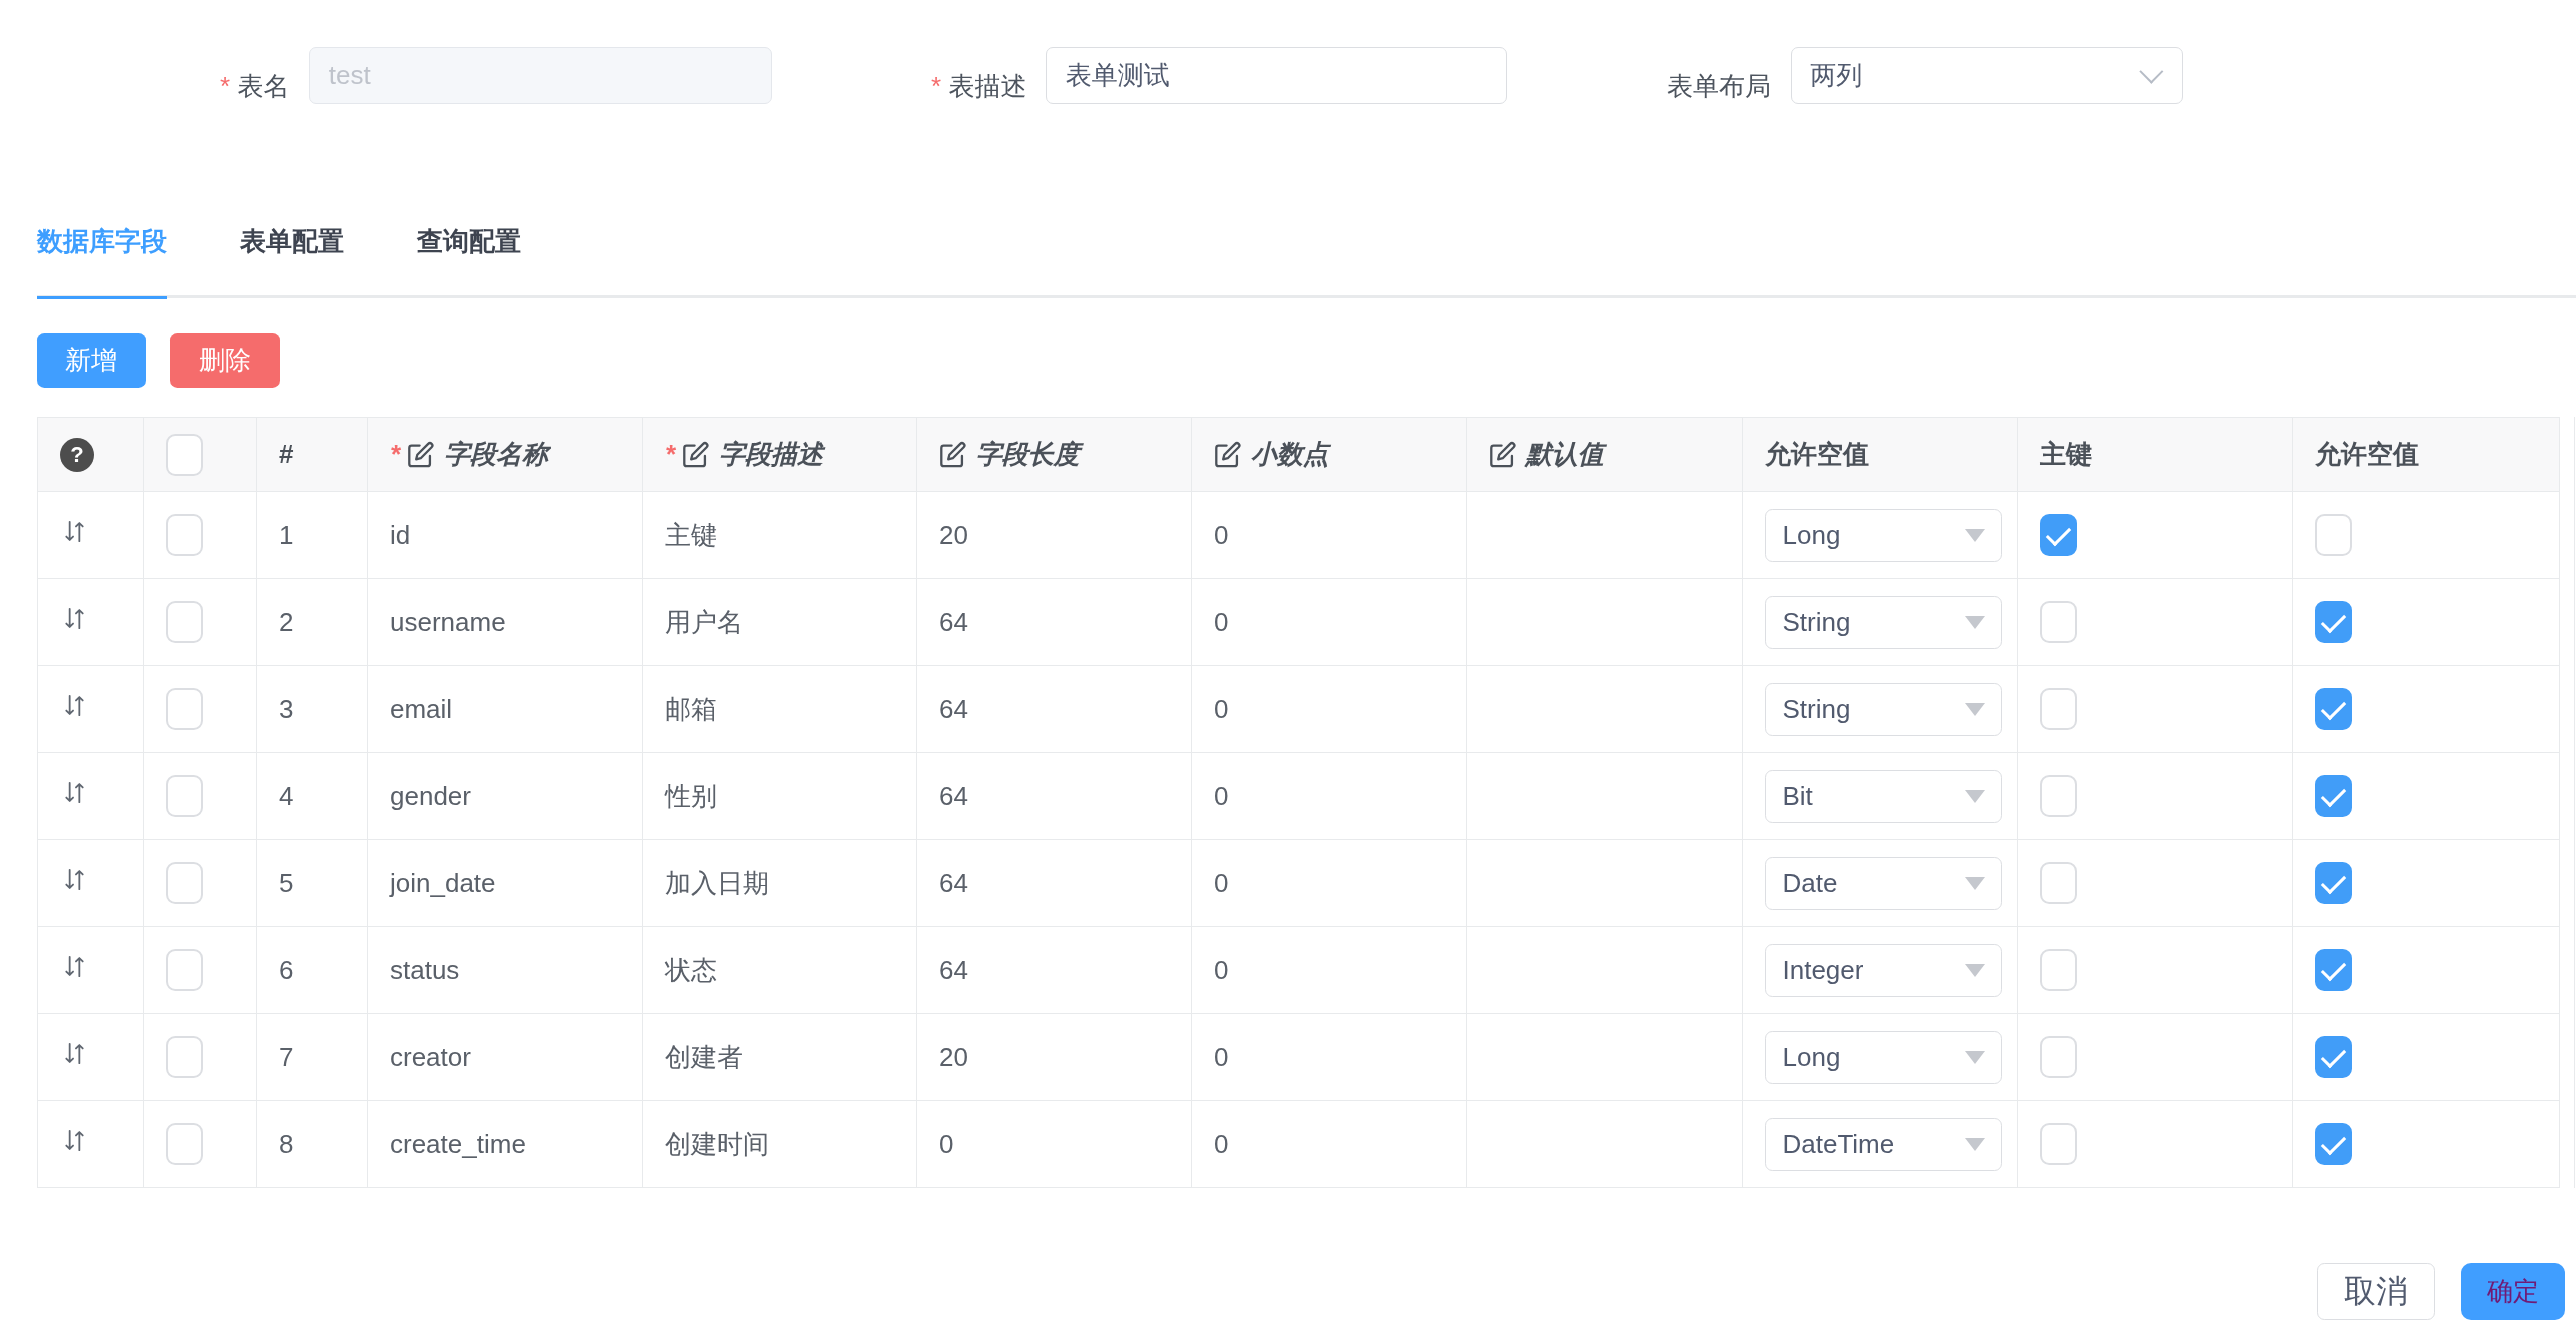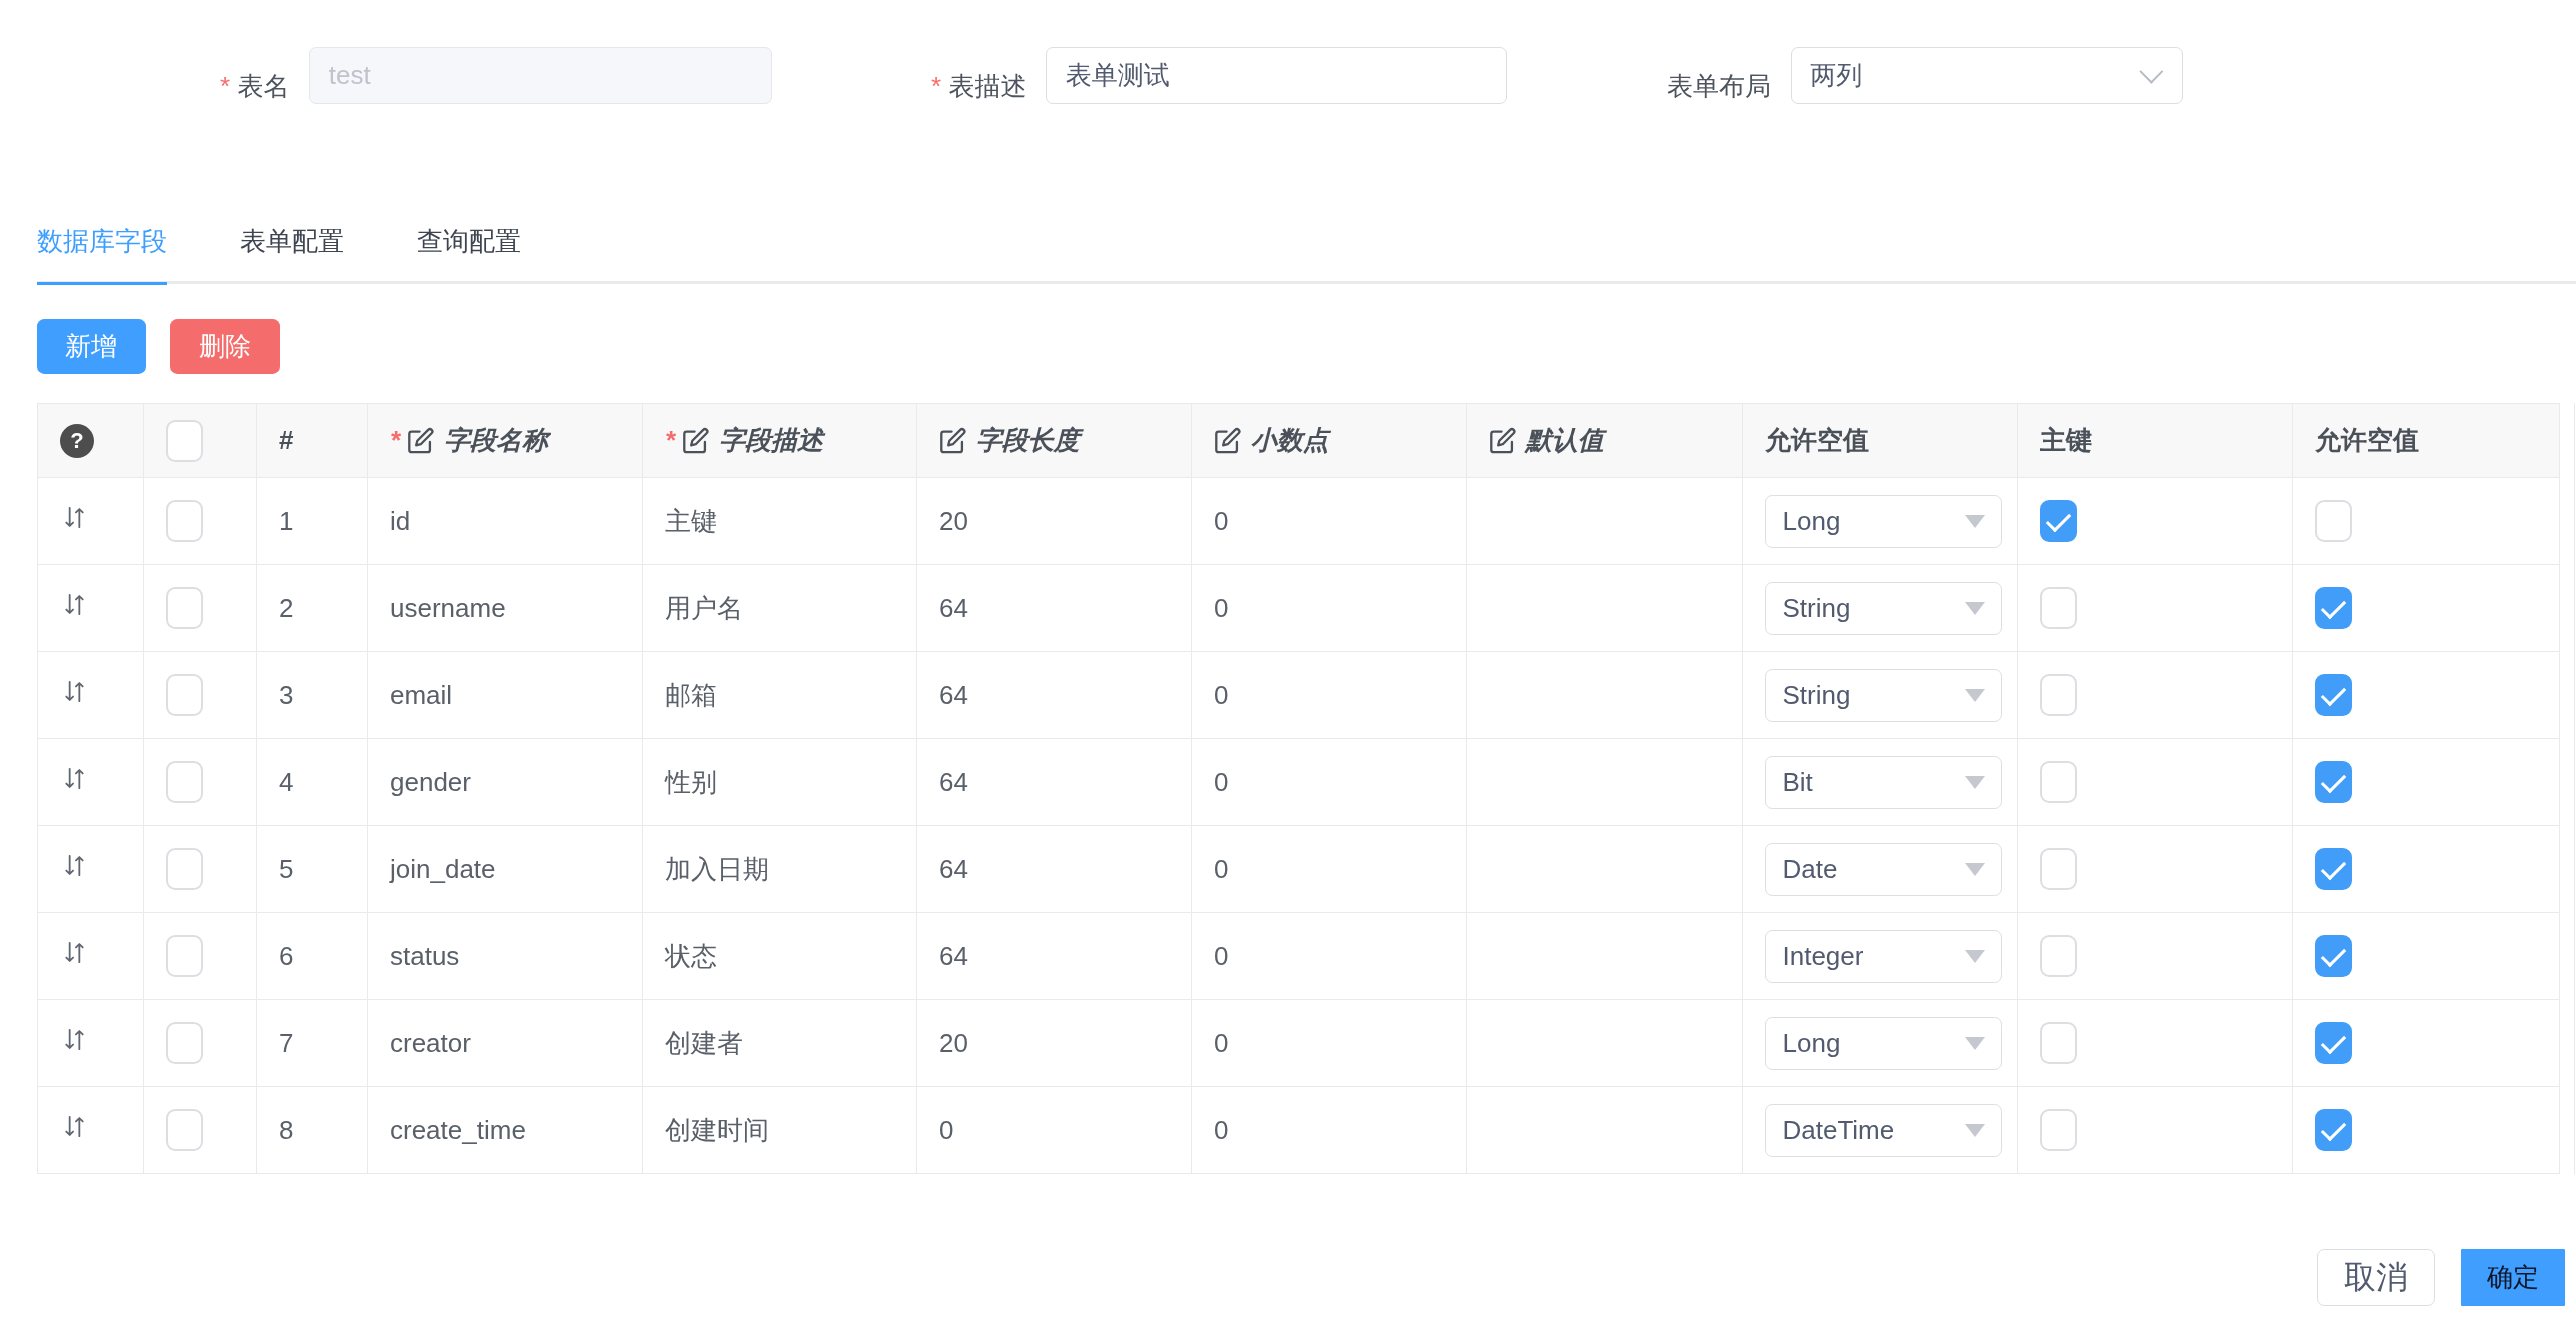--- a/index.html
+++ b/index.html
@@ -18,21 +18,21 @@
   .inp.disabled{background:#f5f7fa;border-color:#e4e7ec;color:#bfc3cb;}
   .sel-top{justify-content:space-between;padding-right:22px;}
   .chevron{width:14.7px;height:14.7px;border-right:2.8px solid #b6bcc6;border-bottom:2.8px solid #b6bcc6;
            transform:rotate(45deg) translate(-2.8px,-2.8px);}
   #fi-name{left:220px}   #fi-name .inp{width:463px}
   #fi-desc{left:931px}  #fi-desc .inp{width:461px}
   #fi-layout{left:1667px}#fi-layout .inp{width:392px}
   
   .tabs{margin-left:37px;padding-top:50px;border-bottom:3.7px solid #e8eaec;
         display:flex;gap:73px;}
-  .tab{padding-bottom:22px;color:#3e4450;cursor:pointer;}
+  .tab{padding-bottom:36px;color:#3e4450;cursor:pointer;font-weight:bold;}
   .tab.active{color:#3d9eff;border-bottom:3.7px solid #3d9eff;margin-bottom:-3.7px;}
   
   .toolbar{margin:35px 0 29px 37px;display:flex;gap:24px;}
   .btn{height:55px;padding:0 29px;border:none;border-radius:7.3px;color:#fff;
        font-size:26px;display:flex;align-items:center;font-family:inherit;}
   .btn-add{background:#409eff;padding-left:28px;}
   .btn-del{background:#f56c6c;}
   
   .table-wrap{margin-left:37px;width:2537px;border-right:1.8px solid #e8eaec;
               display:flex;align-items:stretch;}
@@ -58,22 +58,22 @@
   .sel-row{display:inline-flex;align-items:center;justify-content:space-between;
            width:237px;height:53px;border:1.8px solid #dcdee2;border-radius:7.3px;
            background:#fff;padding:0 16.5px;box-sizing:border-box;color:#515a6e;}
   .caret{width:0;height:0;border-left:10px solid transparent;border-right:10px solid transparent;
          border-top:13px solid #c5c8ce;}
   .gutter{width:12px;background:#fff;border-left:0;}
   
   .footer{display:flex;justify-content:flex-end;gap:26px;margin:75px 11px 0 0;}
   .btn-cancel{background:#fff;border:1.8px solid #dcdee2;color:#515a6e;height:57px;
               padding:0 26px;border-radius:7.3px;font-size:32px;display:flex;align-items:center;font-family:inherit;}
-  .btn-ok{background:#409eff;border:none;color:#0f172a;height:57px;padding:14px 26px;
-          border-radius:1px;font-size:26px;display:flex;align-items:center;font-family:inherit;}
+  .btn-ok{background:#409eff;border:none;color:#701a75;height:57px;padding:14px 26px;
+          border-radius:10px;font-size:26px;display:flex;align-items:center;font-family:inherit;}
 </style>
 </head>
 <body>
 
 <div class="top-form">
   <div class="form-item" id="fi-name">
     <span class="lbl req">表名</span>
     <div class="inp disabled">
       <span>test</span>
     </div>

